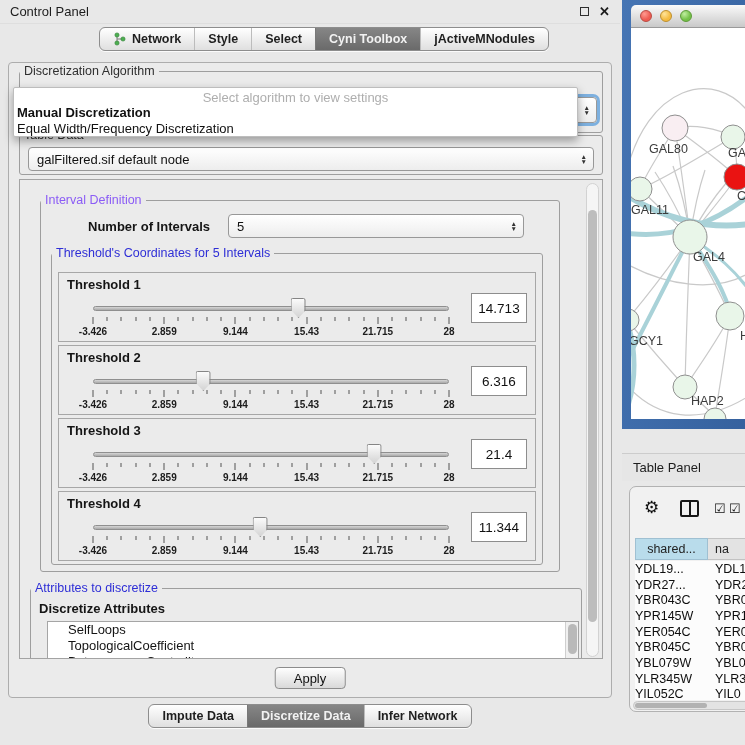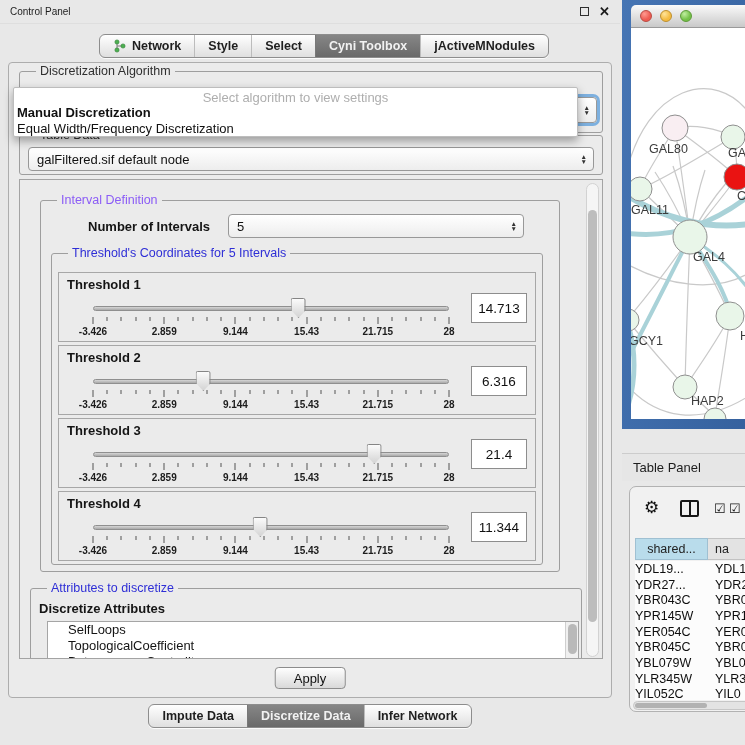--- a/index.html
+++ b/index.html
@@ -4,43 +4,43 @@
 <style>
   * { margin:0; padding:0; box-sizing:border-box; }
   html,body { width:745px; height:745px; }
   body { font-family:"Liberation Sans", sans-serif; background:#e8e8e8; }
   .stage { position:relative; width:745px; height:745px; overflow:hidden; background:#e8e8e8; }
 
   
   .cp { position:absolute; left:0; top:0; width:620px; height:745px; background:#e8e8e8; }
   .cp-titlebar { position:absolute; left:0; top:0; width:100%; height:24px; display:flex; align-items:center;
                  padding:0 10px; border-bottom:1px solid #dedede; }
-  .cp-title { font-size:10px; color:#1d1d1d;text-align:right; }
+  .cp-title { font-size:13px; color:#1d1d1d;text-align:right; }
   .cp-tb-icons { margin-left:auto; display:flex; align-items:center; gap:10px; }
   .float-box { width:9px; height:9px; border:1.5px solid #2e2e2e; background:transparent; }
   .close-x { font-size:13px; font-weight:bold; color:#1b1b1b; line-height:10px; }
 
   
   .segwrap { position:absolute; left:0; width:620px; display:flex; justify-content:center; }
-  .segwrap.top { top:34px;padding-left:28px; }
+  .segwrap.top { top:27px;padding-left:28px; }
   .segwrap.bottom { top:704px; }
   .seg { display:inline-flex; height:24px; border:1px solid #8d8d8d; border-radius:6px; overflow:hidden;
          background:linear-gradient(#ffffff,#dfdfdf); box-shadow:0 1px 0 rgba(255,255,255,.8); }
   .seg .tab { display:flex; align-items:center; gap:5px; padding:0 13px; font-size:12.5px; font-weight:bold;
               color:#1f1f1f; border-left:1px solid #bcbcbc; cursor:default; }
   .seg .tab:first-child { border-left:none; }
   .seg .tab.selected { background:linear-gradient(#868686,#6a6a6a); color:#f2f2f2; border-left-color:#787878; }
   .net-ico { width:14px; height:14px; }
 
   
   .cp-body { position:absolute; left:8px; top:62px; width:604px; height:636px; background:#ebebeb;
              border:1px solid #adadad; border-radius:4px; }
 
   .group { position:absolute; border:1px solid #9e9e9e; border-radius:3px; }
-  .group-title { position:absolute; top:-8px; left:16px; background:#ebebeb; padding:0 4px;
+  .group-title { position:absolute; top:-8px; left:0; background:#ebebeb; padding:0 4px;
                  font-size:12.5px; color:#2f2f2f; white-space:nowrap; }
   .t-green { color:#8b5cf6; }
   .t-blue  { color:#2e2ed6; }
 
   .combo { background:linear-gradient(#ffffff,#ededed); border:1px solid #989898; border-radius:4px;
            display:flex; align-items:center; font-size:13px; color:#111; padding:0 20px 0 8px; position:relative; }
   .spinner { position:absolute; right:6px; top:50%; transform:translateY(-50%); display:flex; flex-direction:column;
              align-items:center; font-size:6.5px; line-height:5px; color:#333; }
   .focus-ring { box-shadow:0 0 0 3px rgba(106,166,221,.85); }
 

